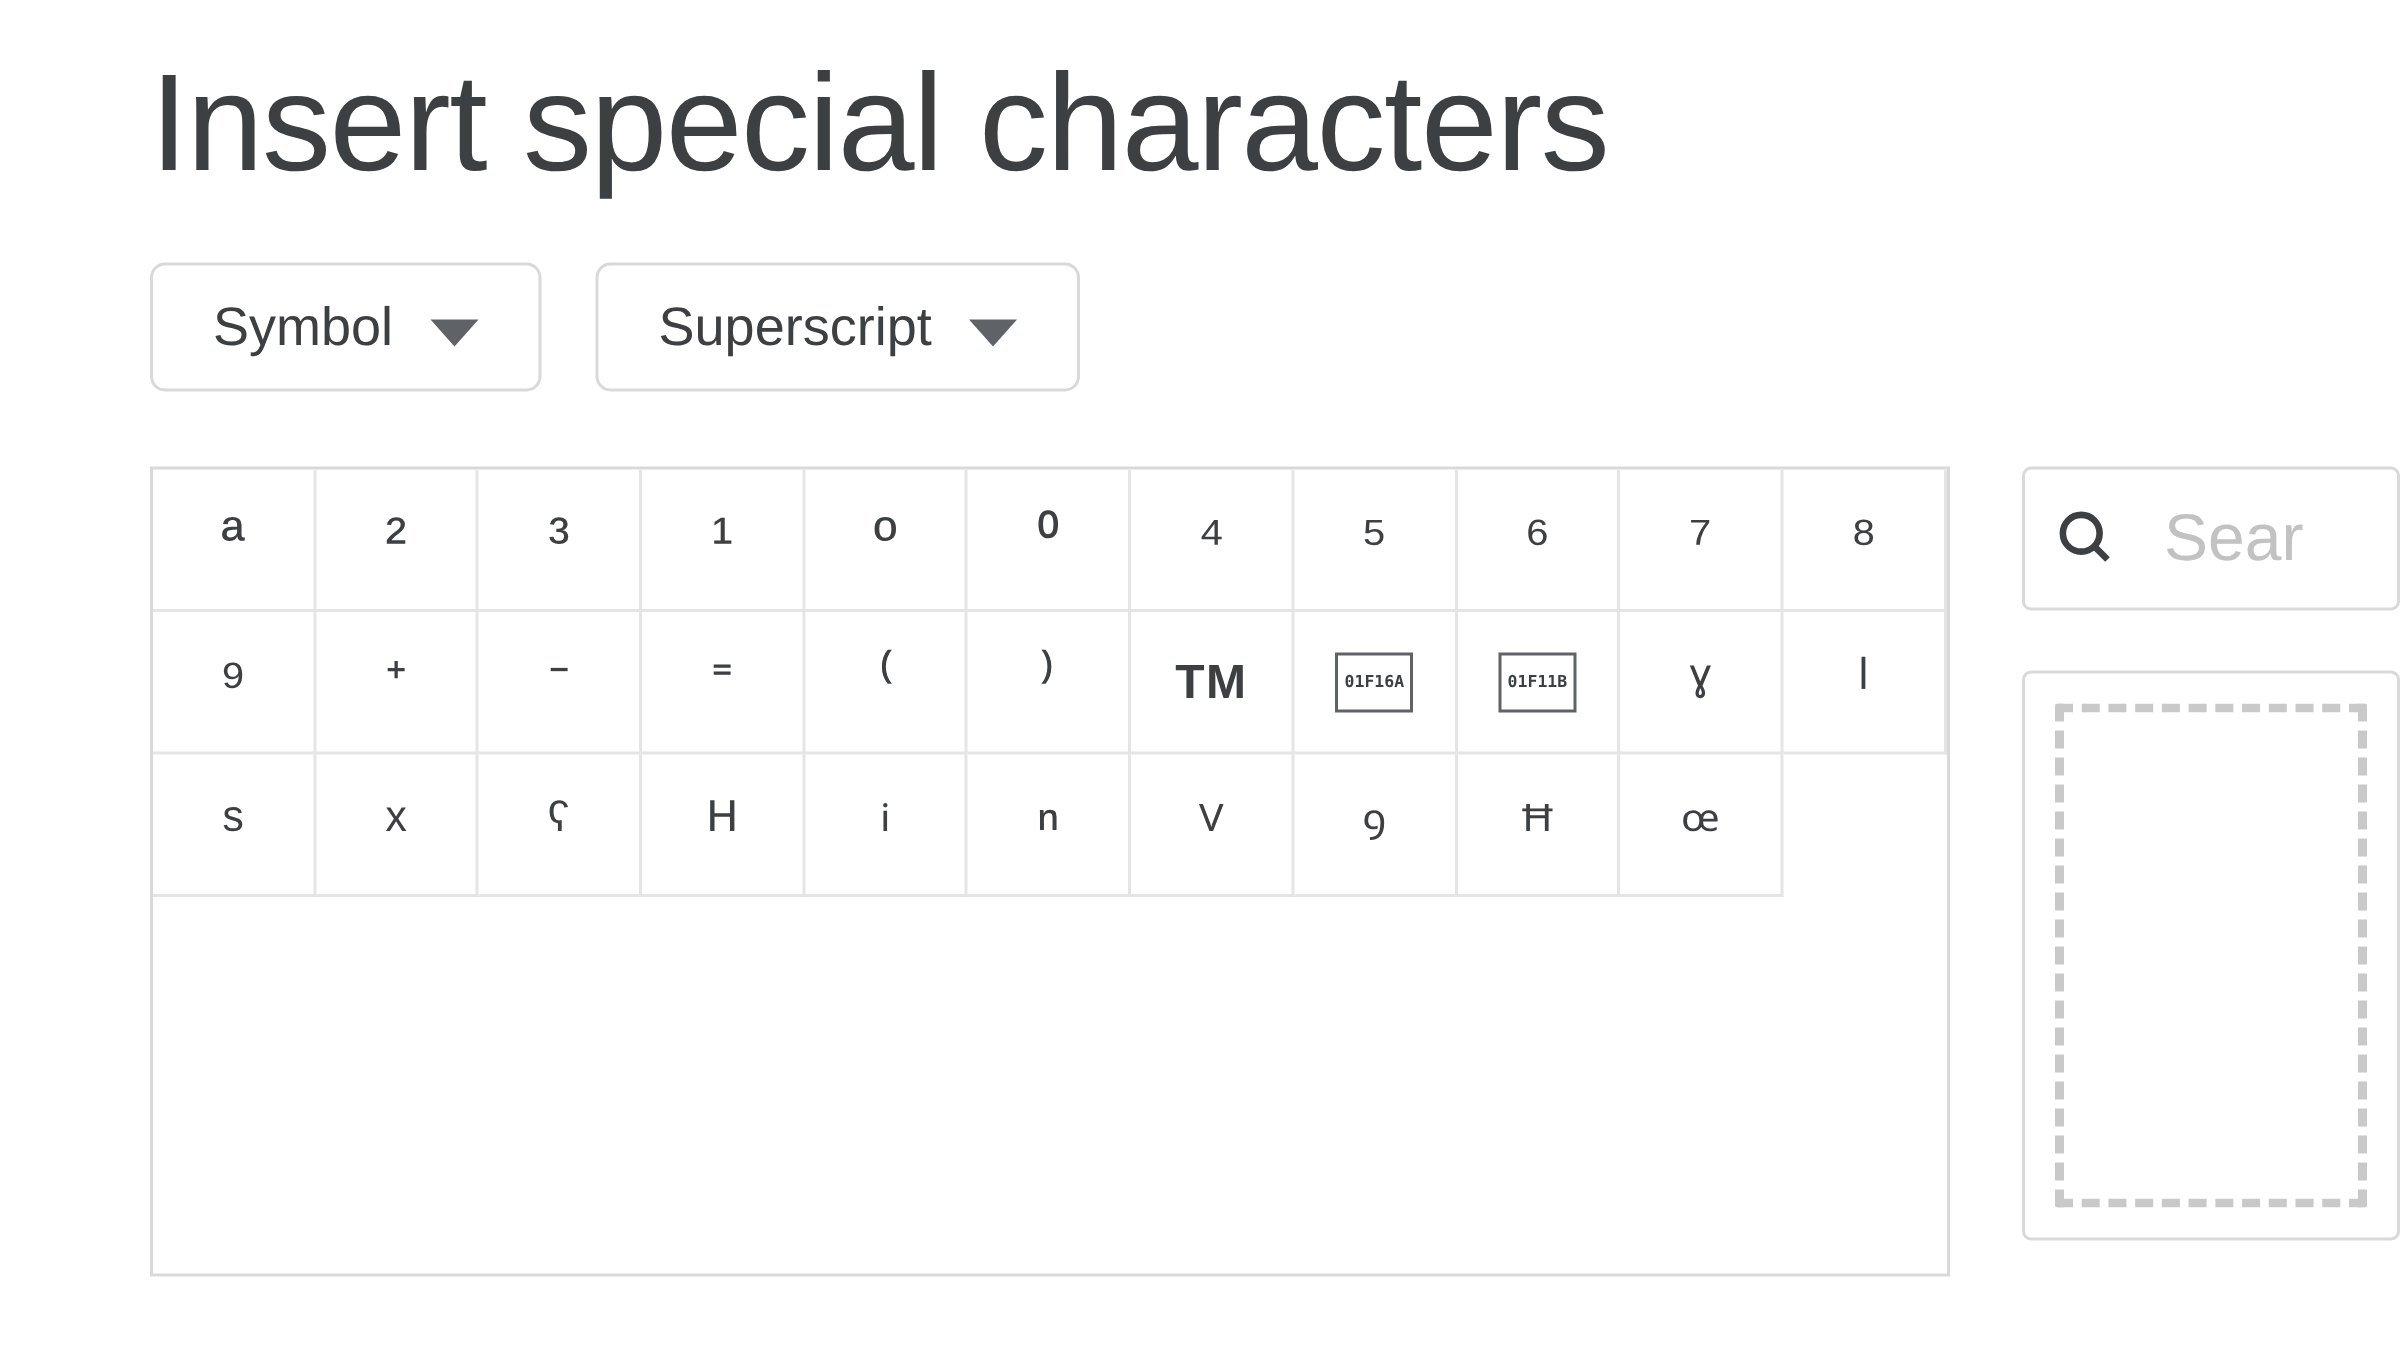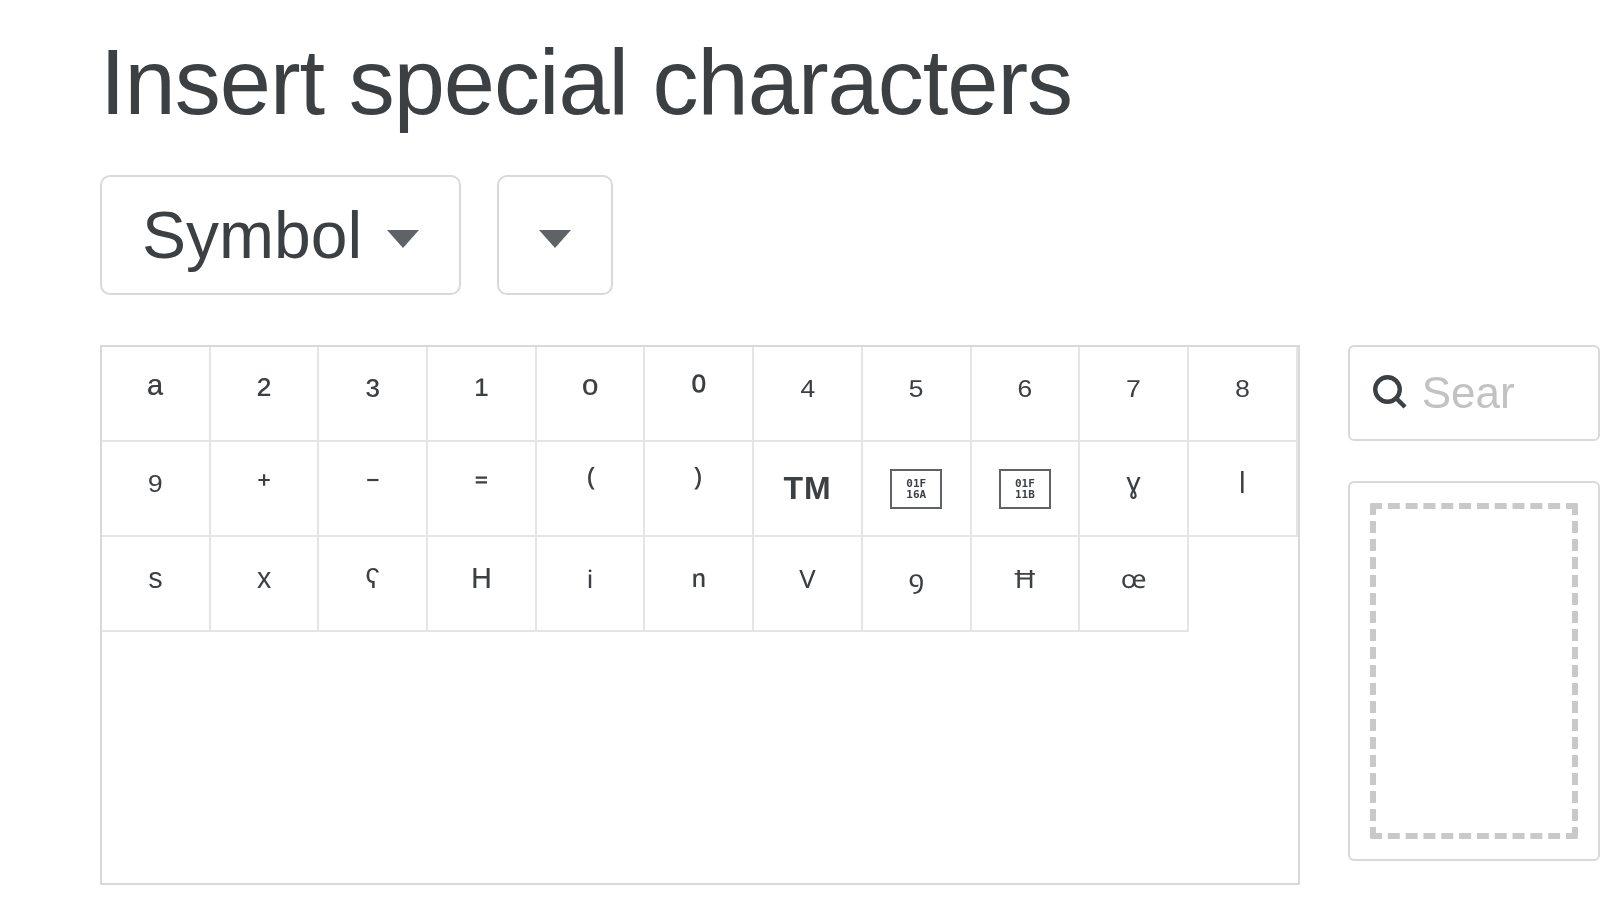--- a/index.html
+++ b/index.html
@@ -28,21 +28,21 @@
     gap: 36px;
     margin-bottom: 50px;
   }
   .dropdown {
     display: flex;
     align-items: center;
     gap: 25px;
     border: 2px solid #d9d9d9;
     border-radius: 10px;
     padding: 20px 40px;
-    font-size: 66px;
+    font-size: 36px;
     color: #3c4043;
     cursor: pointer;
     background: #fff;
   }
   .chevron {
     width: 0;
     height: 0;
     border-left: 16px solid transparent;
     border-right: 16px solid transparent;
     border-top: 18px solid #5f6368;
@@ -73,40 +73,40 @@
     color: #3c4043;
     cursor: pointer;
   }
   .tofu {
     border: 2px solid #5f6368;
     width: 52px;
     height: 40px;
     font-size: 11px;
     line-height: 1;
     display: flex;
-    flex-direction: column;
+    flex-direction: row;
     align-items: center;
     justify-content: center;
     font-family: monospace;
     font-weight: bold;
     color: #3c4043;
   }
   .side {
     display: flex;
     flex-direction: column;
     gap: 40px;
     width: 260px;
   }
   .search {
     display: flex;
     align-items: center;
     border: 2px solid #d9d9d9;
     border-radius: 6px;
     padding: 16px 20px;
-    gap: 8px;
+    gap: 29px;
     height: 96px;
   }
   .search-icon svg { display:block; }
   .search input {
     border: none;
     outline: none;
     font-size: 44px;
     color: #b6b6b6;
     width: 100%;
   }
@@ -131,20 +131,21 @@
 
 <div class="page">
   <h1 class="title">Insert special characters</h1>
 
   <div class="dropdowns">
     <div class="dropdown">
       <span>Symbol</span>
       <span class="chevron"></span>
     </div>
     <div class="dropdown">
+      <span>Superscript</span>
       <span class="chevron"></span>
     </div>
   </div>
 
   <div class="content-row">
     <div class="grid-wrap">
       <div class="grid-inner" id="grid">
           <div class="cell">
             <span>ª</span>
           </div>

